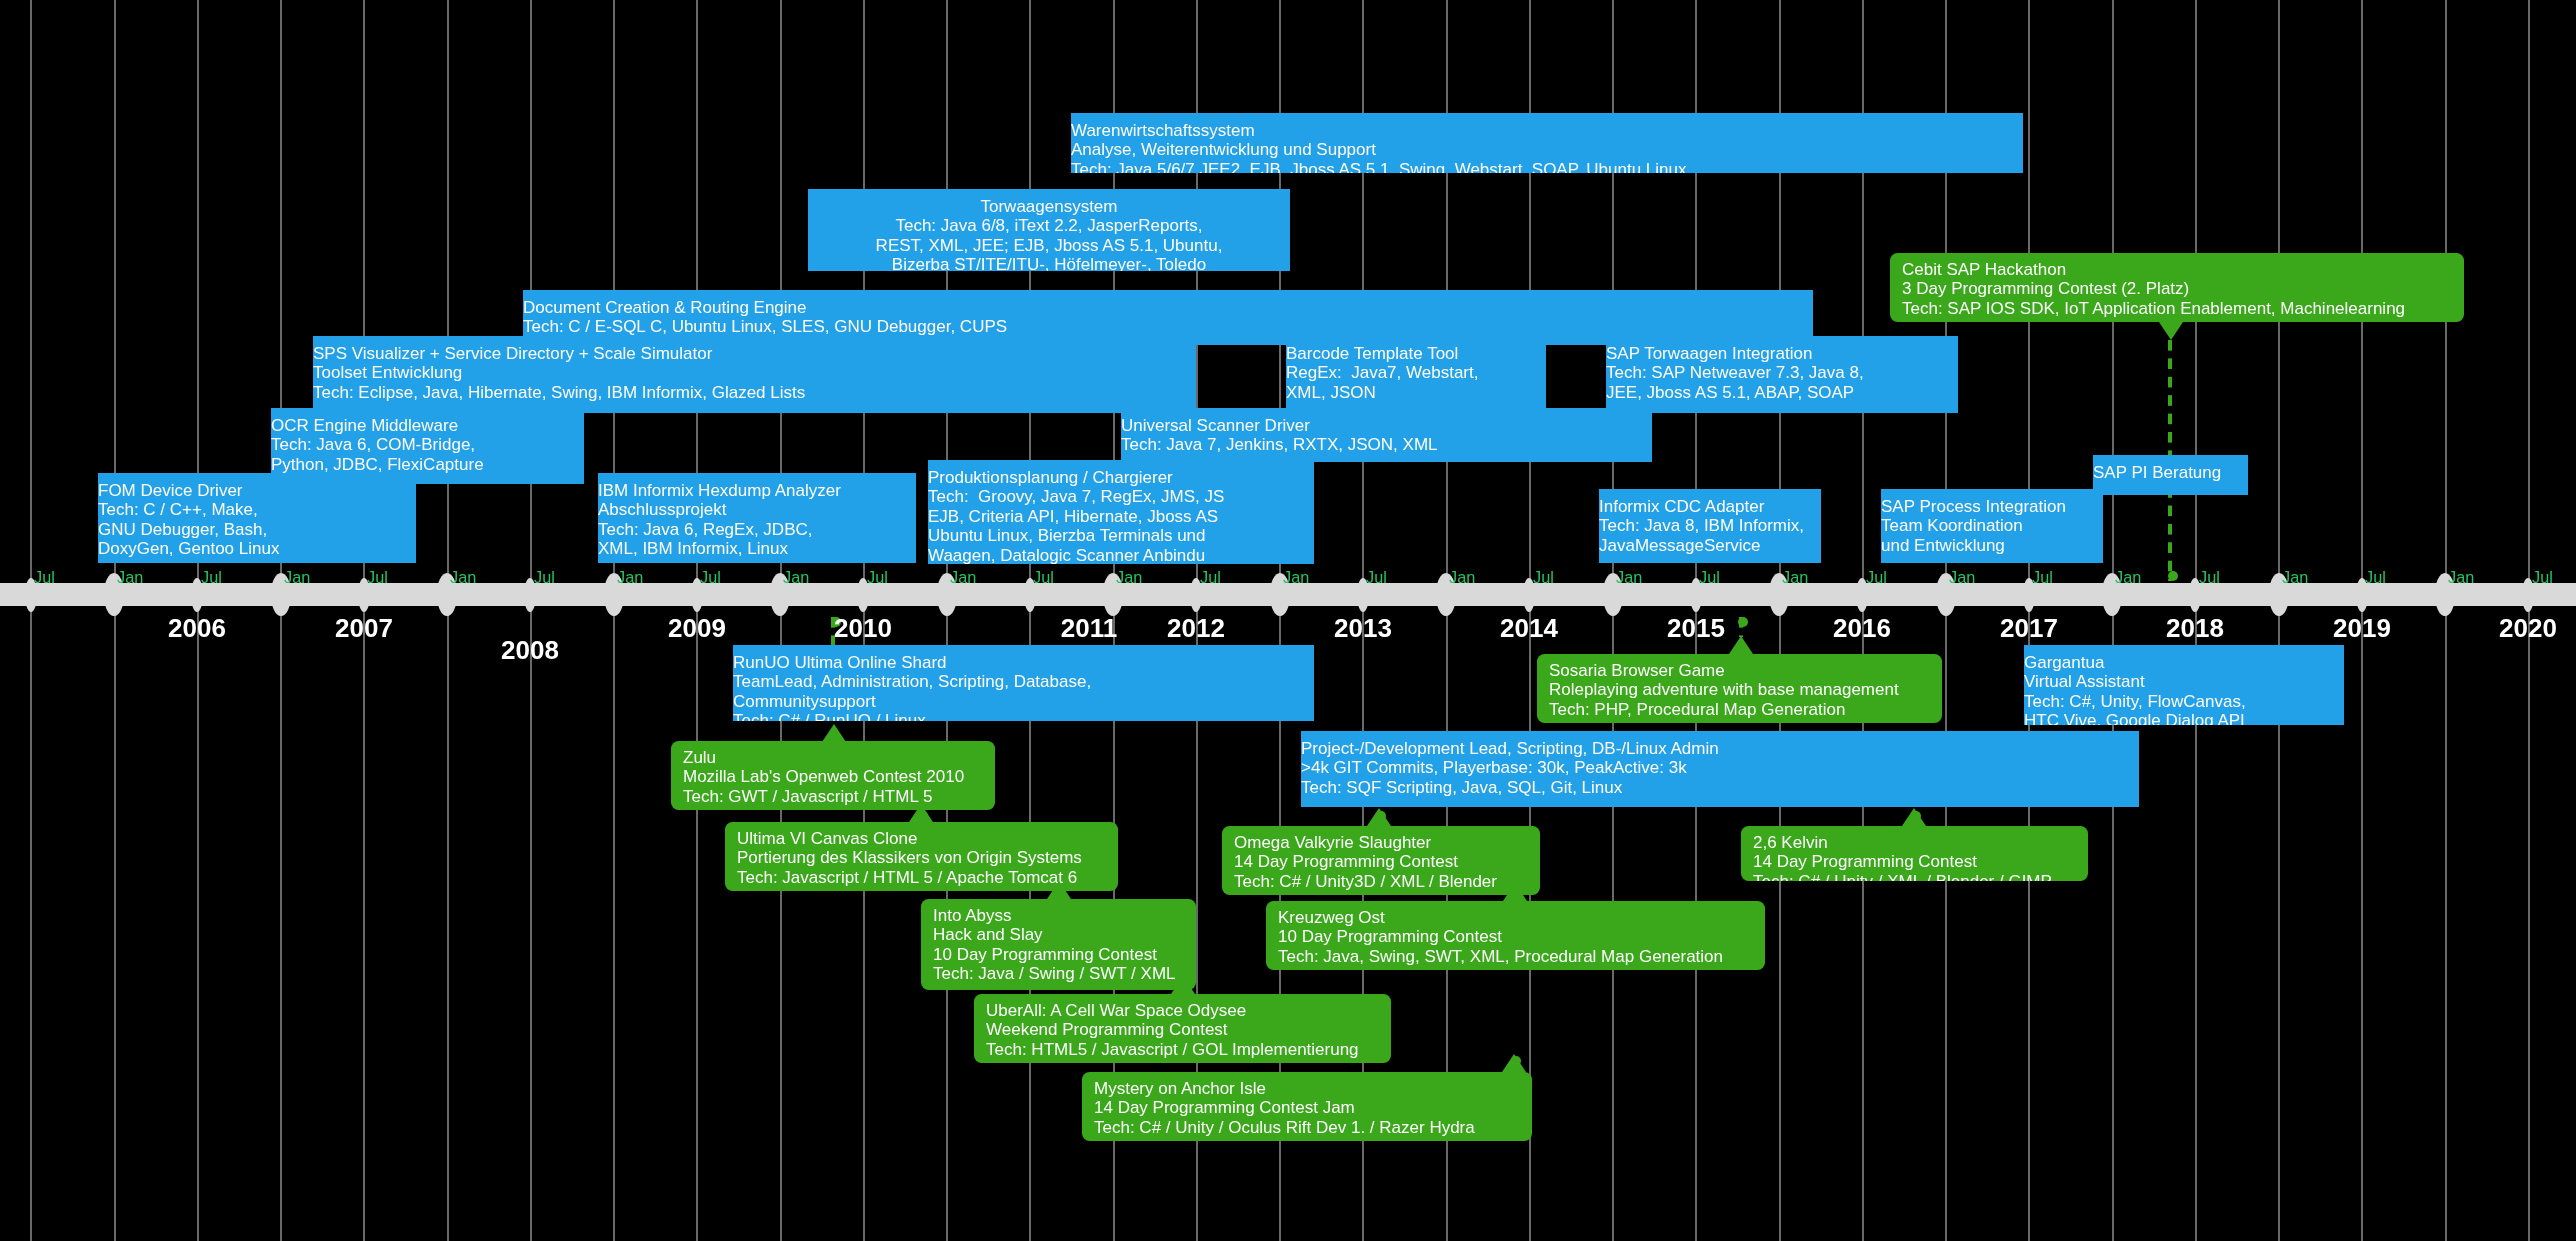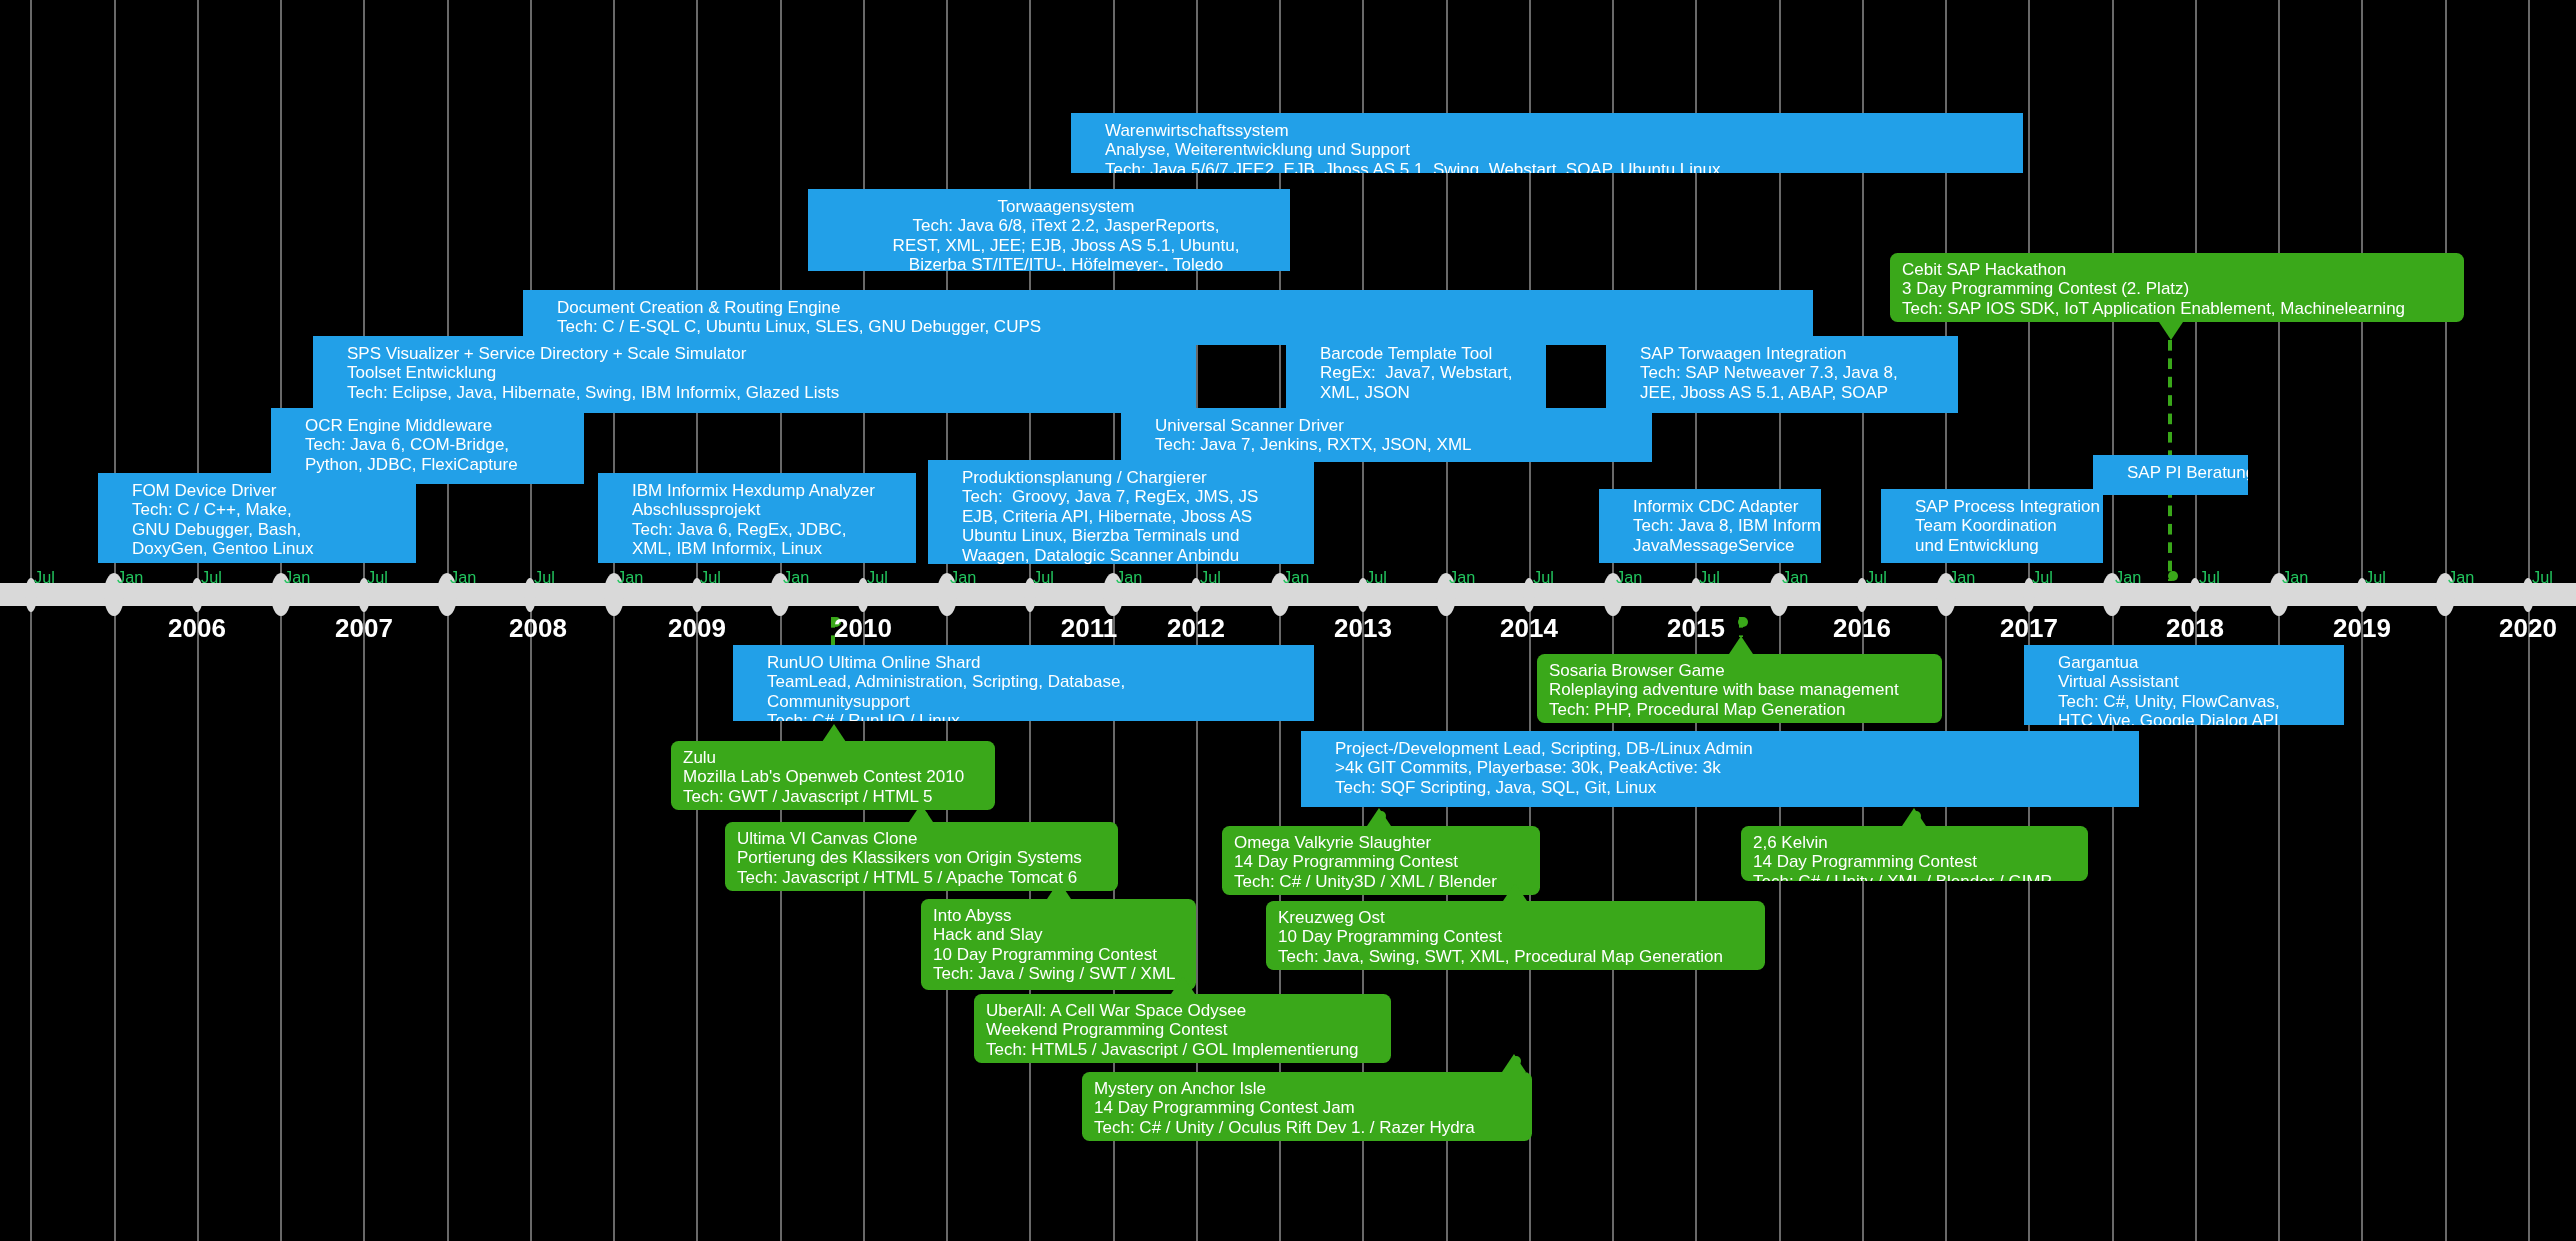--- a/index.html
+++ b/index.html
@@ -19,21 +19,21 @@
   .axis-node.minor{width:12px;height:34px;margin-left:-6px;}
   .month-label{position:absolute;color:#22c55e;font-size:16.3px;line-height:16.3px;white-space:nowrap;}
   .year-label{position:absolute;color:#fff;font-size:26px;font-weight:bold;line-height:26px;white-space:nowrap;transform:translateX(-50%);}
 
   
   .bar{
     position:absolute;background:#22a0e8;color:#fff;overflow:hidden;
     box-sizing:border-box;padding:7.6px 0 5.4px 0;
   }
   .bar .ln{display:block;white-space:pre;font-size:17px;line-height:19.5px;overflow:hidden;}
-  .bar.pad-l .ln{padding-left:34px;}
+  .bar.pad-l .ln{}
 
   
   .callout{
     position:absolute;background:#3aa81a;color:#fff;border-radius:7.6px;
     box-sizing:border-box;padding:6.5px 12px 7.6px 12px;overflow:hidden;white-space:nowrap;
   }
   .callout .ln{display:block;white-space:pre;font-size:17px;line-height:19.5px;}
   .pointer{position:absolute;width:0;height:0;}
   .pointer.down{border-left:12px solid transparent;border-right:12px solid transparent;border-top:18.4px solid #3aa81a;}
   .pointer.up{border-left:12px solid transparent;border-right:12px solid transparent;border-bottom:18.4px solid #3aa81a;}
@@ -312,21 +312,21 @@
       <div class="axis-node major" style="left: 2279px; top: 573px;"></div>
       <div class="month-label" style="left: 2282px; top: 569px;">Jan</div>
       <div class="axis-node minor" style="left: 2362px; top: 578px;"></div>
       <div class="month-label" style="left: 2365px; top: 569px;">Jul</div>
       <div class="axis-node major" style="left: 2445px; top: 573px;"></div>
       <div class="month-label" style="left: 2448px; top: 569px;">Jan</div>
       <div class="axis-node minor" style="left: 2528px; top: 578px;"></div>
       <div class="month-label" style="left: 2532px; top: 569px;">Jul</div>
       <div class="year-label" style="left: 197px; top: 615px;">2006</div>
       <div class="year-label" style="left: 364px; top: 615px;">2007</div>
-      <div class="year-label" style="left: 530px; top: 615px; margin-left: 8px;">2008</div>
+      <div class="year-label" style="left: 530px; top: 637px;">2008</div>
       <div class="year-label" style="left: 697px; top: 615px;">2009</div>
       <div class="year-label" style="left: 863px; top: 615px;">2010</div>
       <div class="year-label" style="left: 1089px; top: 615px;">2011</div>
       <div class="year-label" style="left: 1196px; top: 615px;">2012</div>
       <div class="year-label" style="left: 1363px; top: 615px;">2013</div>
       <div class="year-label" style="left: 1529px; top: 615px;">2014</div>
       <div class="year-label" style="left: 1696px; top: 615px;">2015</div>
       <div class="year-label" style="left: 1862px; top: 615px;">2016</div>
       <div class="year-label" style="left: 2029px; top: 615px;">2017</div>
       <div class="year-label" style="left: 2195px; top: 615px;">2018</div>

